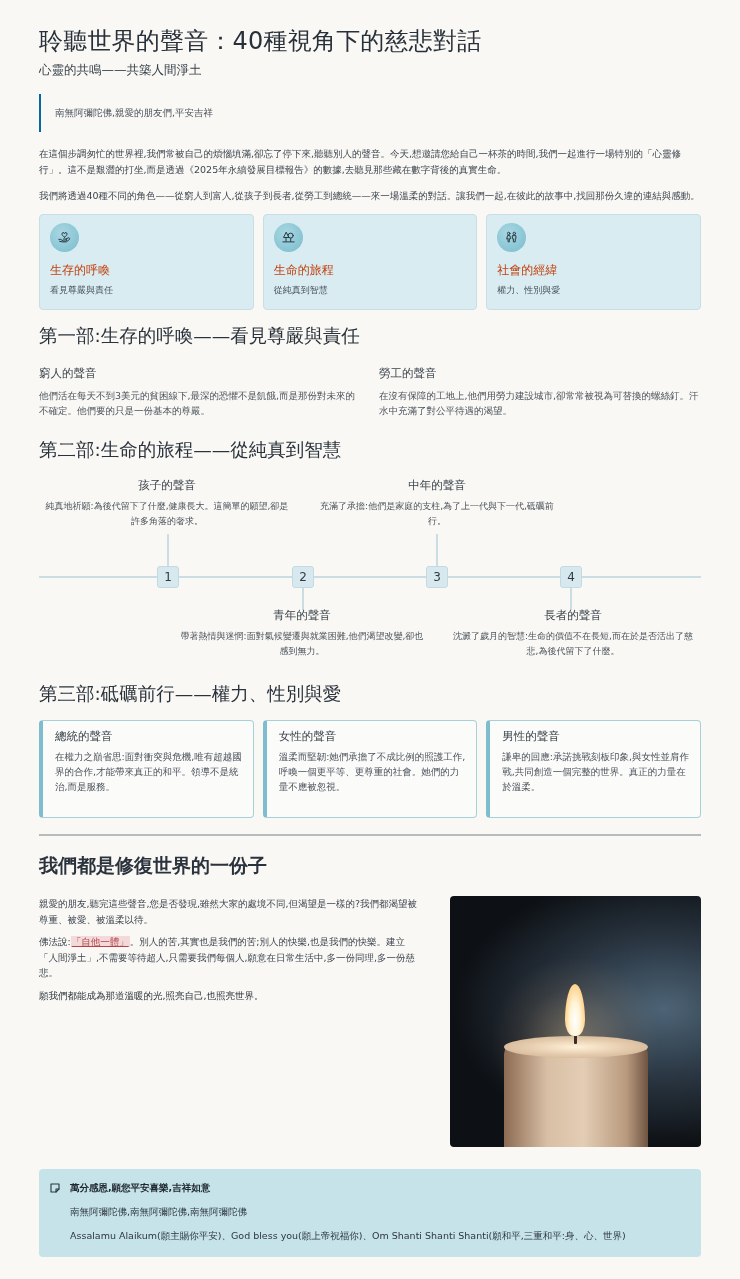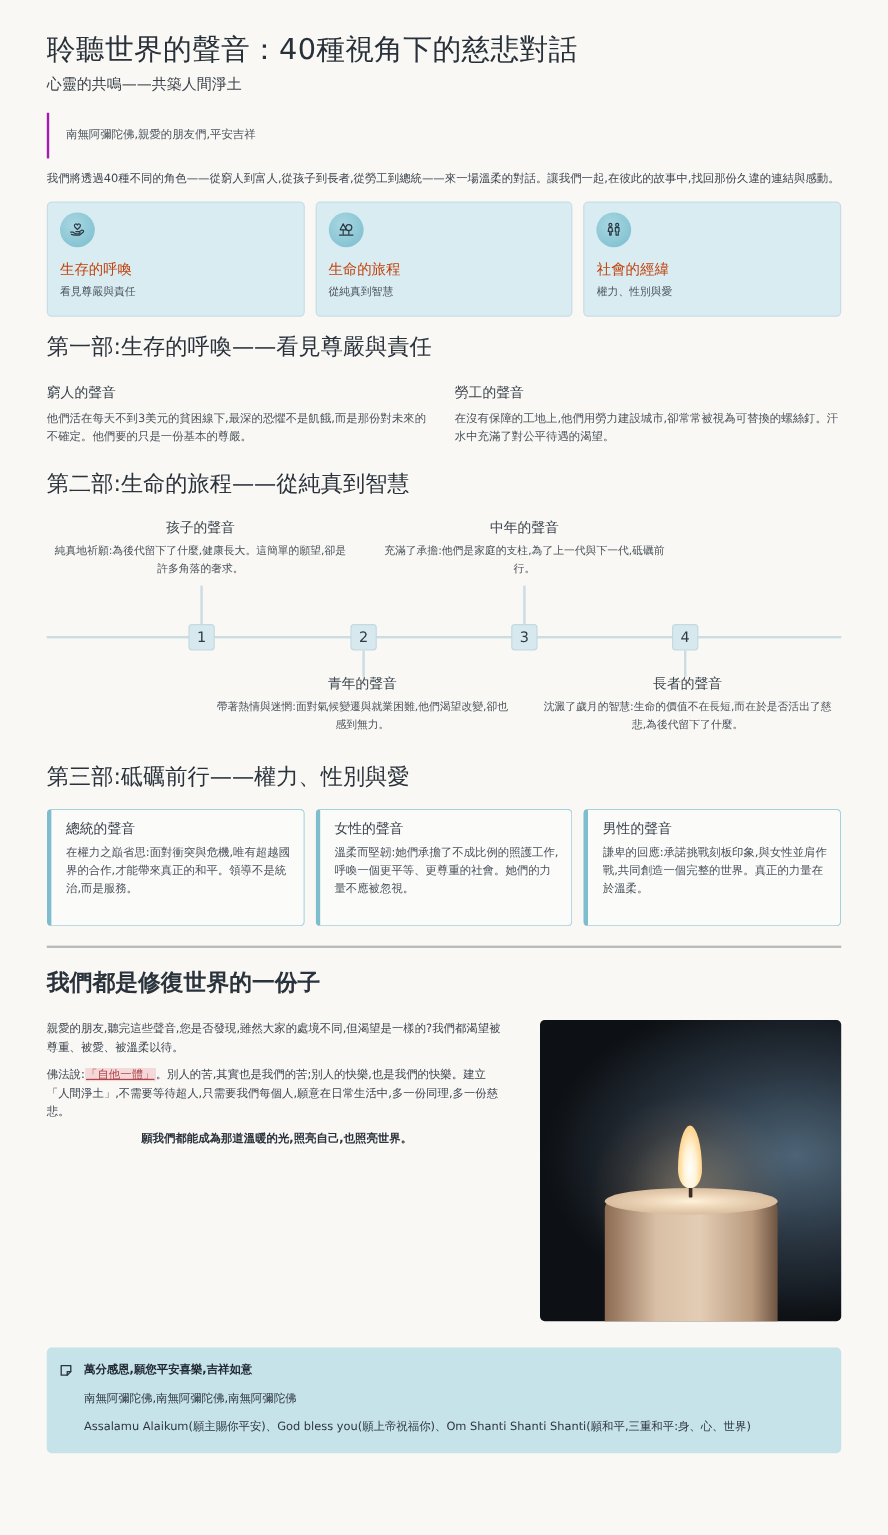--- a/index.html
+++ b/index.html
@@ -5,21 +5,21 @@
     * { box-sizing: border-box; margin: 0; padding: 0; }
     html, body { width: 740px; background: #f9f8f4; }
     body {
       font-family: "DejaVu Sans", "Liberation Sans", sans-serif;
       color: #2f3640;
       padding: 26px 39px 28px 39px;
     }
     .page-title { font-size: 24px; font-weight: 400; color: #28303a; line-height: 30px; letter-spacing: 0.2px; }
     .subtitle { font-size: 12.5px; color: #3a424c; margin-top: 5px; line-height: 17px; }
     .greeting {
-      margin-top: 16px; border-left: 2px solid #a21caf;
+      margin-top: 16px; border-left: 2px solid #0369a1;
       padding: 12px 0 12px 14px; font-size: 9.5px; color: #4a525c; line-height: 14px;
     }
     .intro p { font-size: 9.5px; color: #3d4550; line-height: 16px; }
     .intro p.p1 { margin-top: 14px; }
     .intro p.p2 { margin-top: 10px; }
 
     .overview { display: flex; gap: 9px; margin-top: 10px; }
     .ov-card {
       flex: 1; background: #d9ecf2; border: 1px solid #c8dde5; border-radius: 4px;
       padding: 8px 10px 10px 10px; height: 96px;
@@ -60,21 +60,21 @@
       flex: 1; background: #fbfbf9; border: 1px solid #a6d1dc; border-left: 4px solid #7dbdcd;
       border-radius: 4px; padding: 8px 10px 10px 12px; height: 98px;
     }
     .s-card .col-text { margin-top: 5px; }
 
     .divider { height: 2px; background: #b9bcbd; margin-top: 16px; }
     .closing-title { font-size: 19px; color: #2a323c; margin-top: 16px; line-height: 26px; }
     .closing { display: flex; gap: 28px; margin-top: 18px; }
     .closing-text { flex: 1; }
     .closing-text p { font-size: 9.5px; color: #3d4550; line-height: 15.5px; margin-bottom: 7px; }
-    .closing-text p.bold { font-weight: 700; color: #2a323c; text-align: center; }
+    .closing-text p.bold { font-weight: 400; color: #2a323c; }
     .hl { background: #f3d9d9; color: #b2454b; padding: 0 1px; text-decoration: underline; }
     .candle {
       width: 251px; height: 251px; border-radius: 4px; overflow: hidden; flex: none;
       position: relative;
       background: radial-gradient(ellipse at 85% 45%, #4d6476 0%, #2a3642 35%, #0d1014 70%);
     }
     .candle .glow { position: absolute; left: 40px; top: 60px; width: 170px; height: 170px; border-radius: 50%;
       background: radial-gradient(circle, rgba(255,210,150,0.35) 0%, rgba(255,180,110,0.08) 45%, rgba(0,0,0,0) 70%); }
     .candle .body {
       position: absolute; left: 54px; top: 148px; width: 144px; height: 110px;
@@ -104,20 +104,21 @@
 <body>
 
 <header>
   <h1 class="page-title">聆聽世界的聲音：40種視角下的慈悲對話</h1>
   <div class="subtitle">心靈的共鳴——共築人間淨土</div>
 </header>
 
 <blockquote class="greeting">南無阿彌陀佛,親愛的朋友們,平安吉祥</blockquote>
 
 <section class="intro">
+  <p class="p1">在這個步調匆忙的世界裡,我們常被自己的煩惱填滿,卻忘了停下來,聽聽別人的聲音。今天,想邀請您給自己一杯茶的時間,我們一起進行一場特別的「心靈修行」。這不是艱澀的打坐,而是透過《2025年永續發展目標報告》的數據,去聽見那些藏在數字背後的真實生命。</p>
   <p class="p2">我們將透過40種不同的角色——從窮人到富人,從孩子到長者,從勞工到總統——來一場溫柔的對話。讓我們一起,在彼此的故事中,找回那份久違的連結與感動。</p>
 </section>
 
 <section class="overview">
   <div class="ov-card">
     <div class="ov-icon">
       <svg viewBox="0 0 24 24" fill="none" stroke="#2a3a44" stroke-width="1.6" stroke-linecap="round" stroke-linejoin="round">
         <path d="M12 11.5c-2.5-1.8-4-3.2-4-4.8A2 2 0 0 1 12 5.8a2 2 0 0 1 4 .9c0 1.6-1.5 3-4 4.8z"></path>
         <path d="M3 15h3l3.5 2.5h4.5a1.5 1.5 0 0 0 0-3H10"></path>
         <path d="M14 14.5l4-2a1.7 1.7 0 0 1 2 2.5l-5 4H8L4 18"></path>

